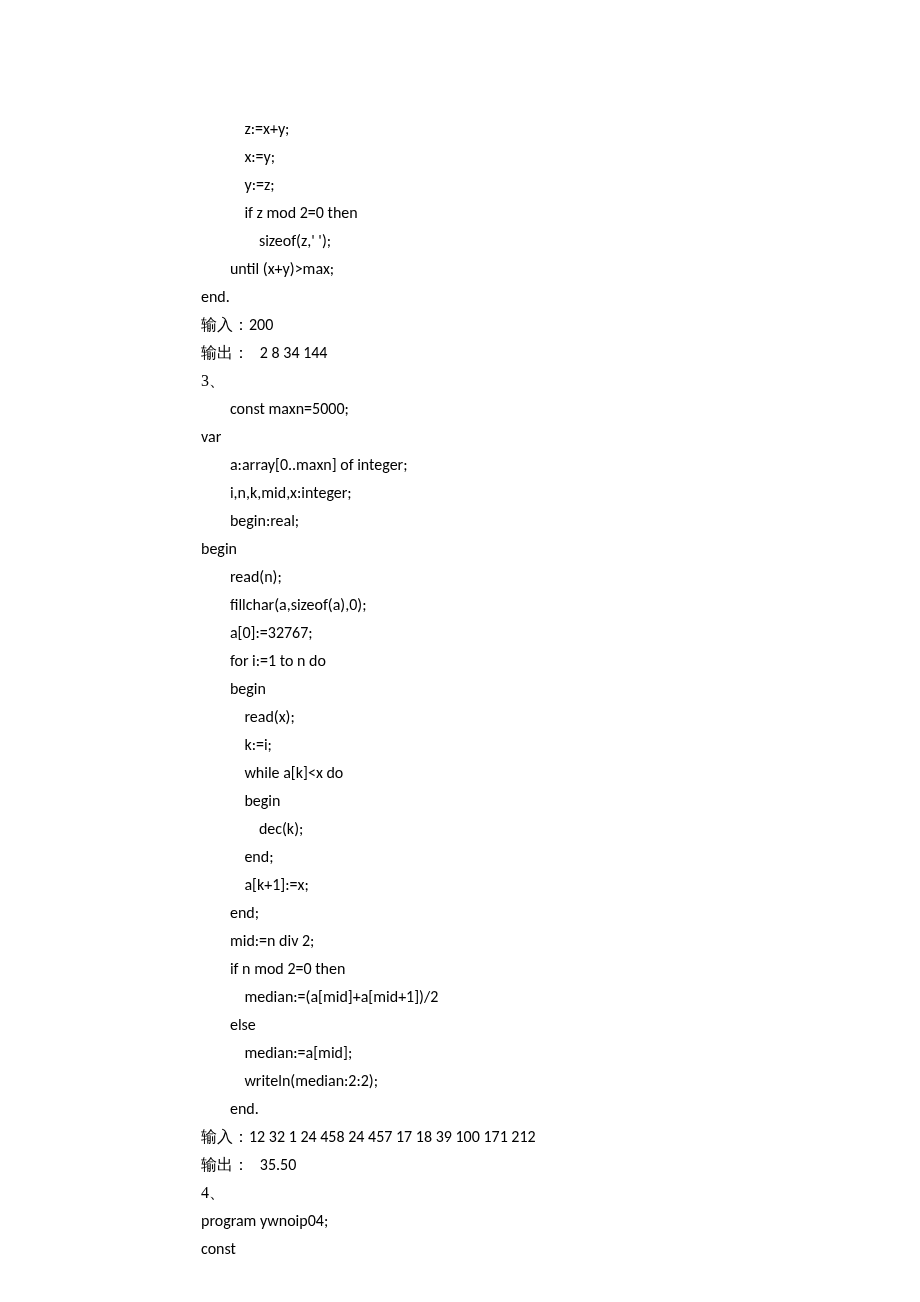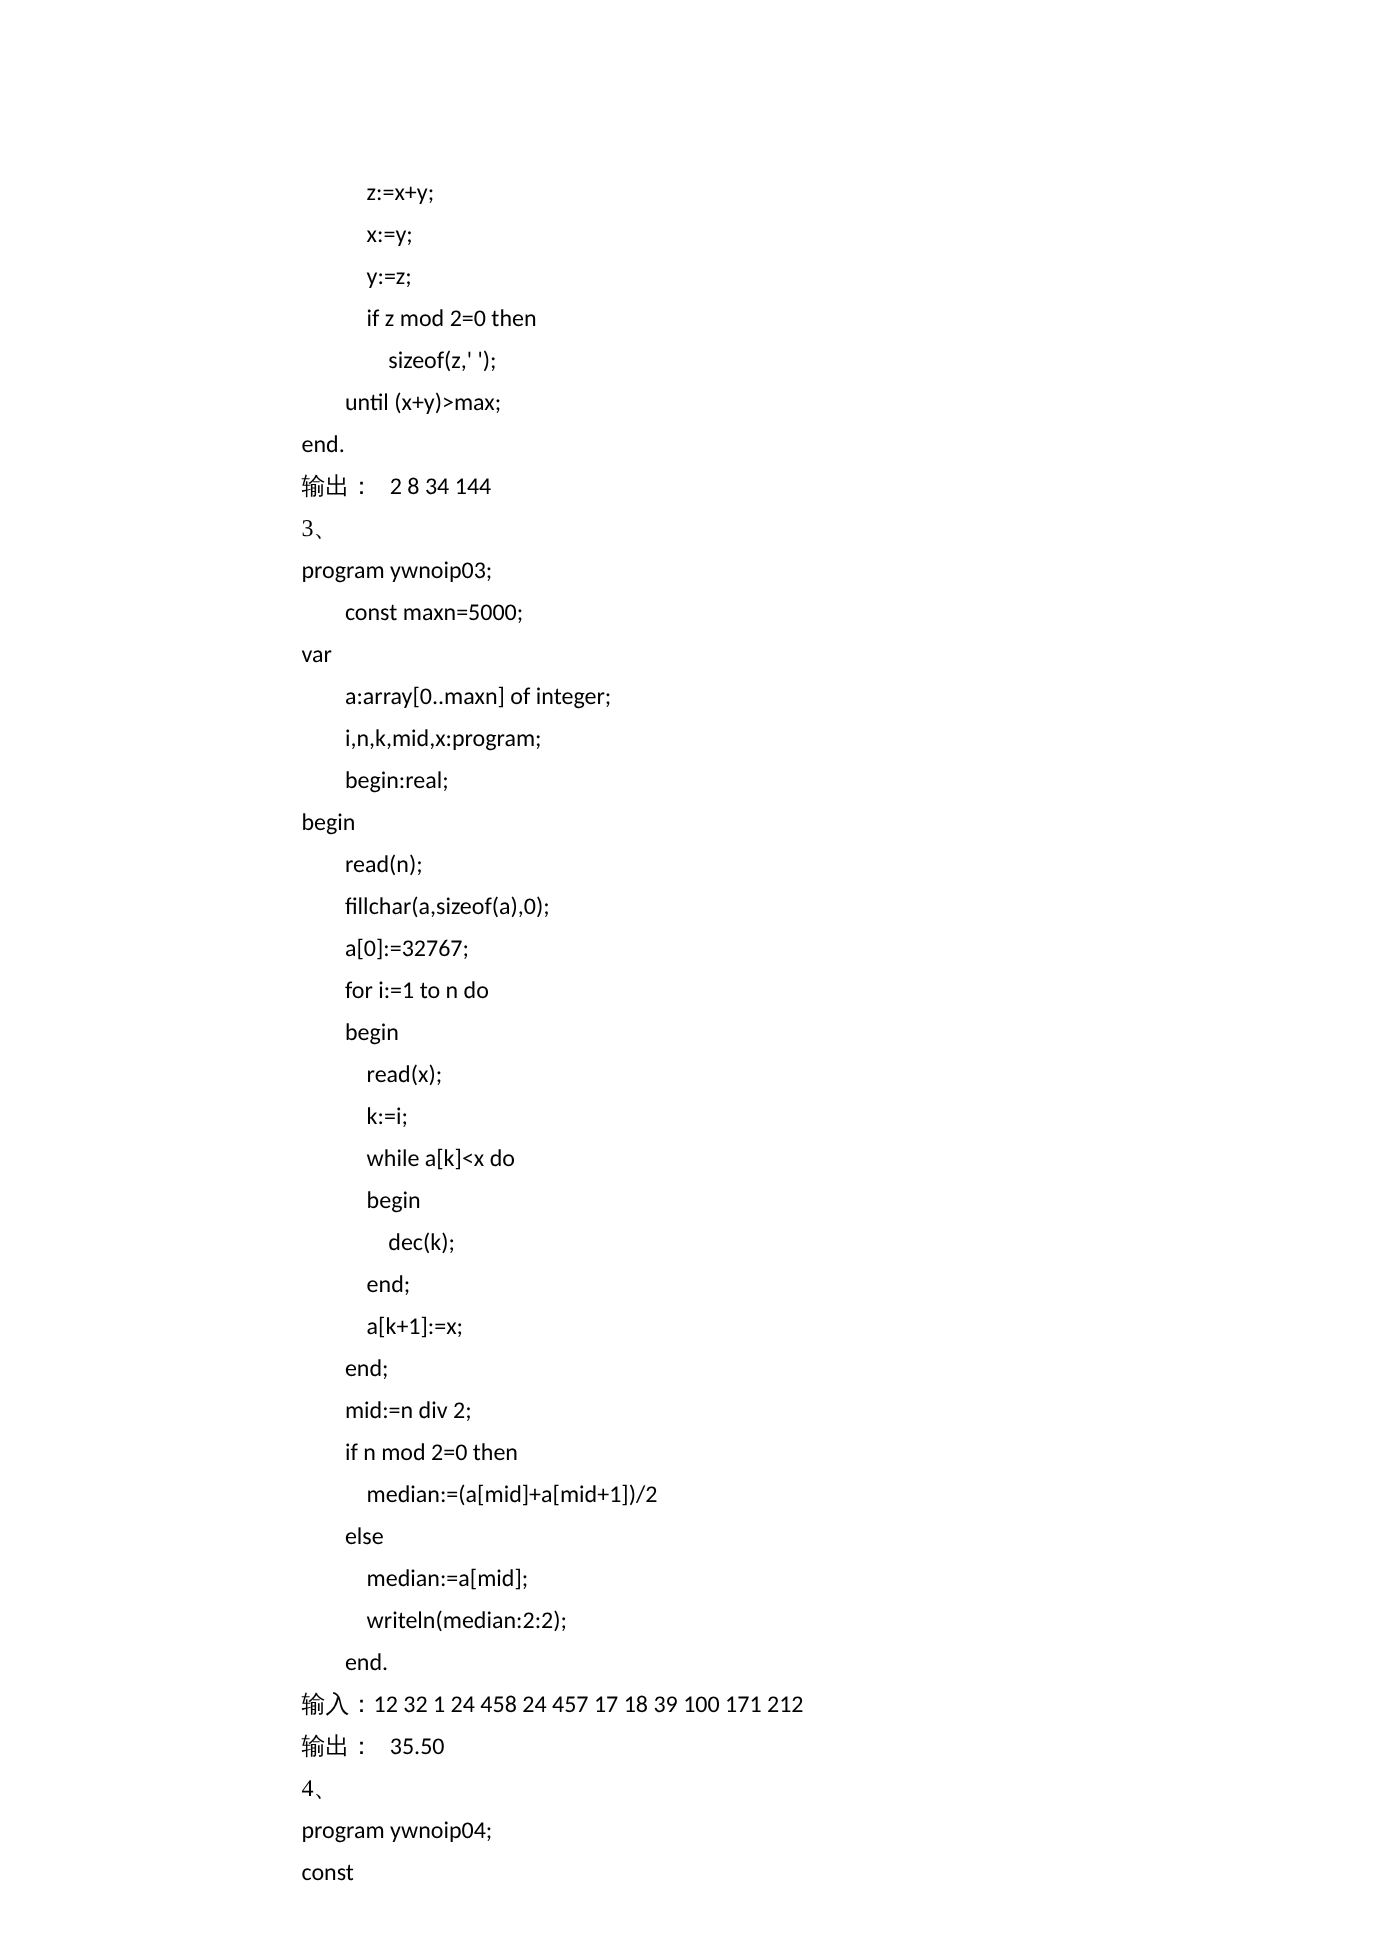--- a/index.html
+++ b/index.html
@@ -32,27 +32,27 @@
 <body>
 
 <div class="page" id="page">
     <div class="line">            <span>z:=x+y;</span></div>
     <div class="line">            <span>x:=y;</span></div>
     <div class="line">            <span>y:=z;</span></div>
     <div class="line">            <span>if z mod 2=0 then</span></div>
     <div class="line">                <span>sizeof(z,' ');</span></div>
     <div class="line">        <span>until (x+y)&gt;max;</span></div>
     <div class="line"><span>end.</span></div>
+    <div class="line"><span class="cjk">输入：</span><span>200</span></div>
     <div class="line"><span class="cjk">输出：</span><span class="underline">   2 8 34 144                                      </span></div>
     <div class="line"><span class="cjk">3、</span></div>
-    <div class="line"><span>program ywnoip03;</span></div>
     <div class="line">        <span>const maxn=5000;</span></div>
     <div class="line"><span>var</span></div>
     <div class="line">        <span>a:array[0..maxn] of integer;</span></div>
-    <div class="line">        <span>i,n,k,mid,x:program;</span></div>
+    <div class="line">        <span>i,n,k,mid,x:integer;</span></div>
     <div class="line">        <span>begin:real;</span></div>
     <div class="line"><span>begin</span></div>
     <div class="line">        <span>read(n);</span></div>
     <div class="line">        <span>fillchar(a,sizeof(a),0);</span></div>
     <div class="line">        <span>a[0]:=32767;</span></div>
     <div class="line">        <span>for i:=1 to n do</span></div>
     <div class="line">        <span>begin</span></div>
     <div class="line">            <span>read(x);</span></div>
     <div class="line">            <span>k:=i;</span></div>
     <div class="line">            <span>while a[k]&lt;x do</span></div>

